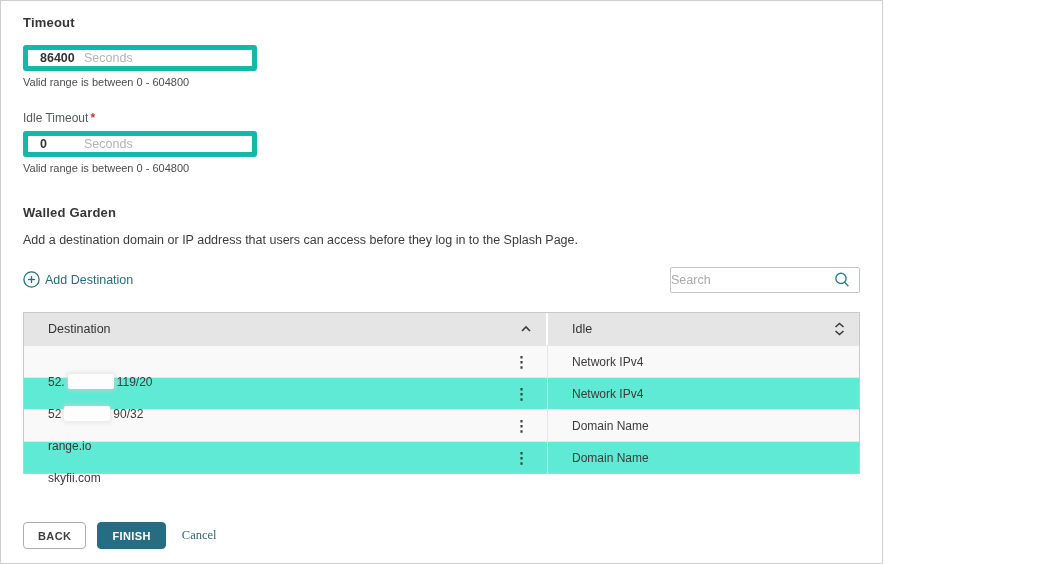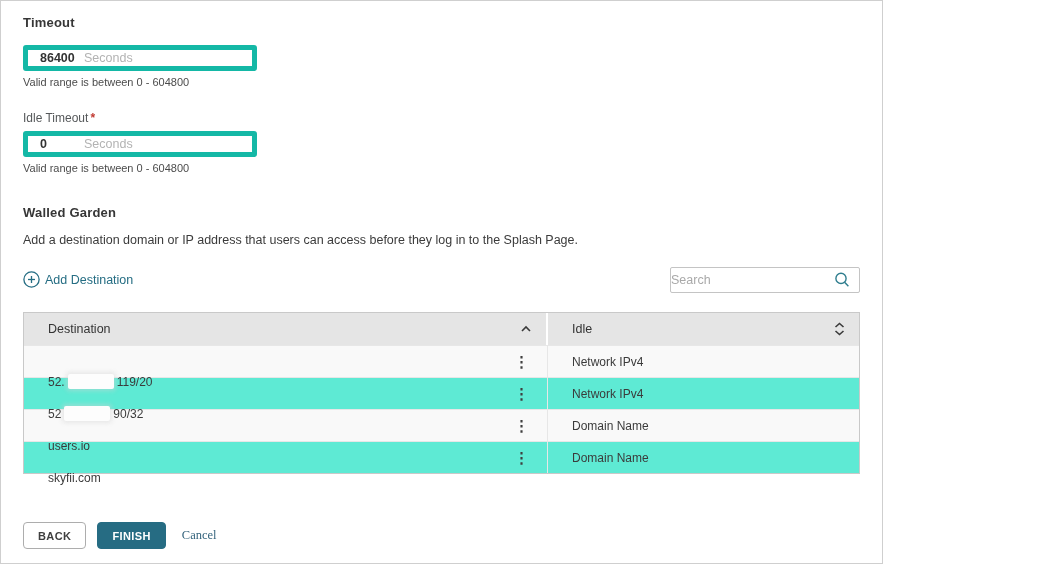--- a/index.html
+++ b/index.html
@@ -264,21 +264,21 @@
             <span class="redacted-box"></span>
             <span>90/32</span>
           </span>
         <button class="kebab">⋮</button>
       </div>
       <div class="t-cell col-type">Network IPv4</div>
     </div>
 
     <div class="t-row">
       <div class="t-cell col-dest">
-        <span class="dest-text">users.io</span>
+        <span class="dest-text">range.io</span>
         <button class="kebab">⋮</button>
       </div>
       <div class="t-cell col-type">Domain Name</div>
     </div>
 
     <div class="t-row">
       <div class="t-cell col-dest">
         <span class="dest-text">skyfii.com</span>
         <button class="kebab">⋮</button>
       </div>

